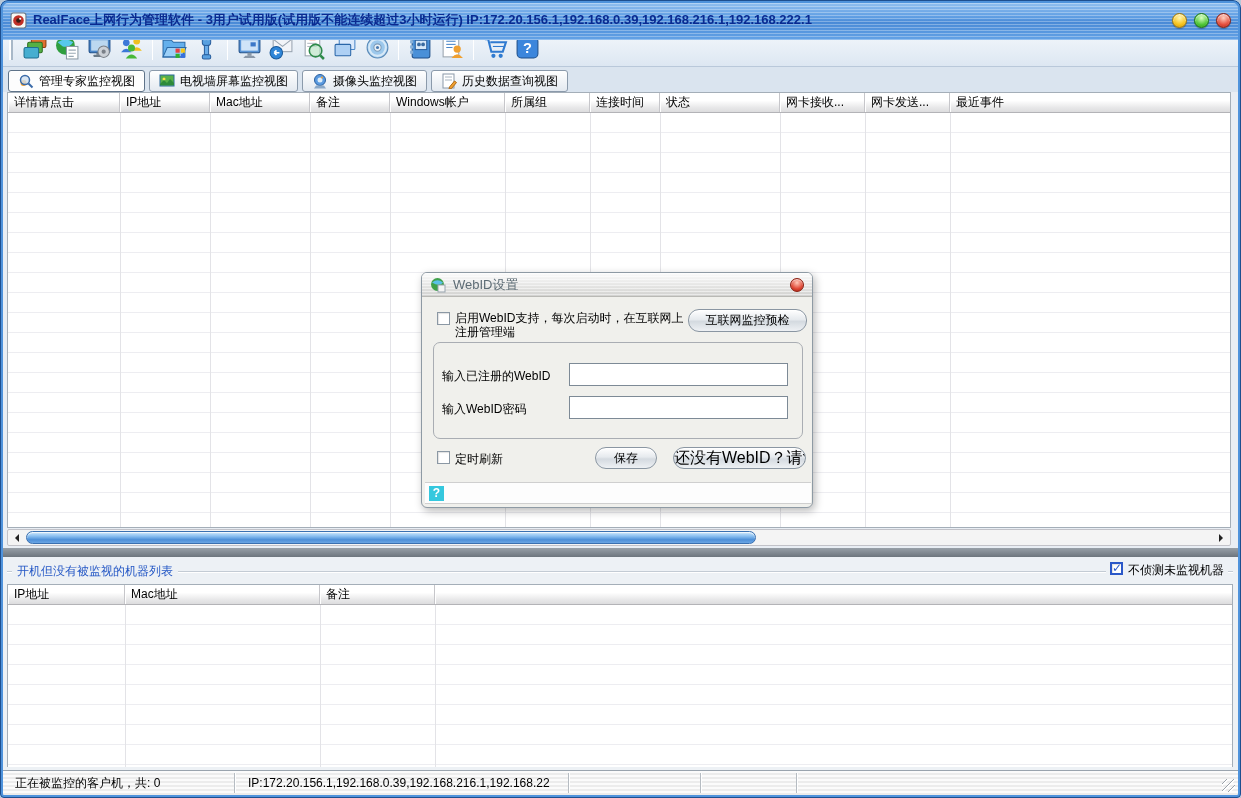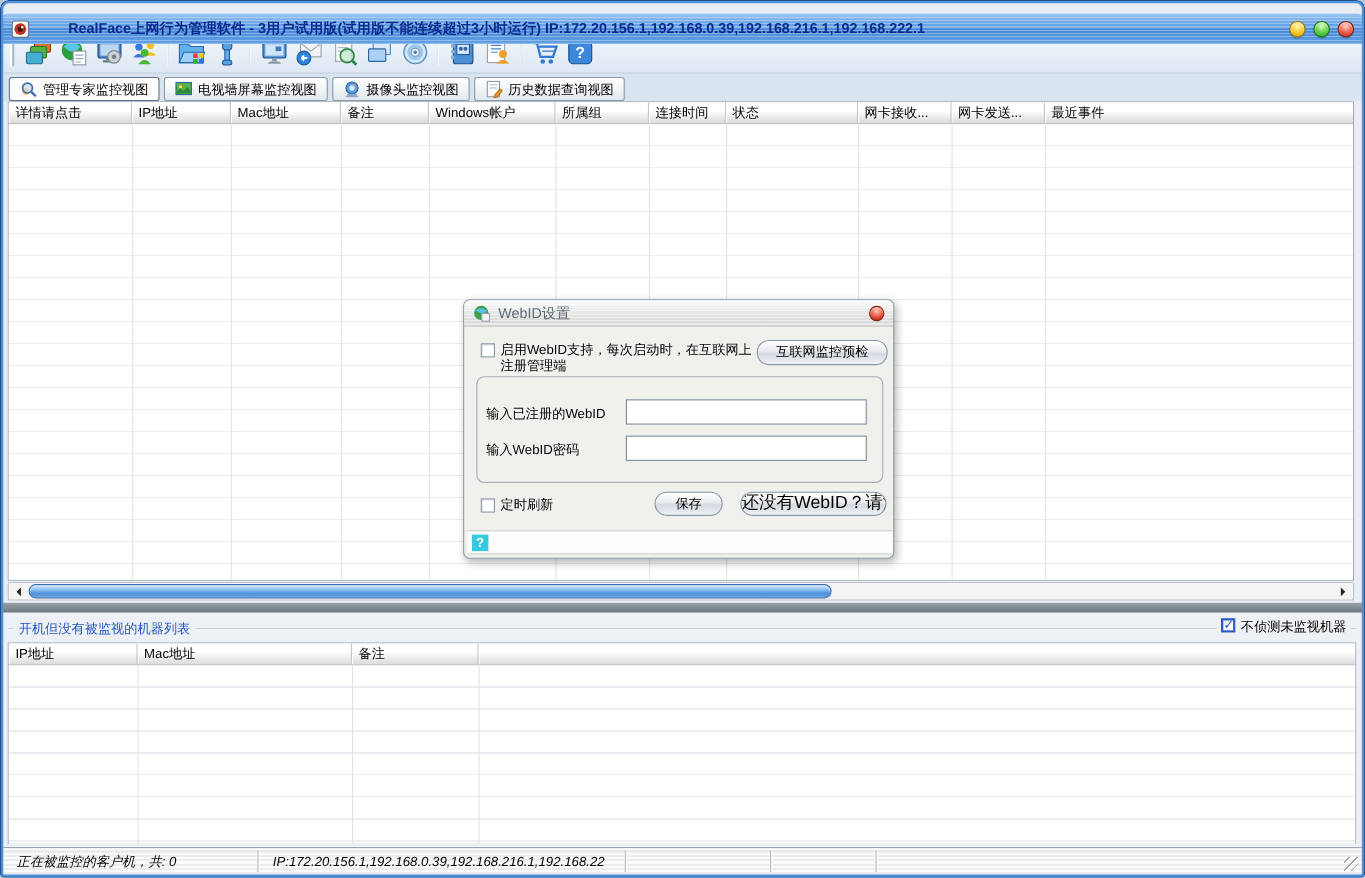--- a/index.html
+++ b/index.html
@@ -2,24 +2,24 @@
 <html><head>
 <meta charset="utf-8">
 <style>
   * { margin:0; padding:0; box-sizing:border-box; }
   html,body { width:1241px; height:798px; }
   body { font-family:"Liberation Sans","DejaVu Sans",sans-serif; font-size:12px; color:#000; background:#b8c8d8; }
   #win { position:relative; width:1241px; height:798px; background:#e9eef4; overflow:hidden; border-radius:8px 8px 4px 4px; }
   #frame { position:absolute; inset:0; border:3px solid #4f93dc; outline:1px solid #1e4f8f; outline-offset:-1px; border-radius:8px 8px 4px 4px; pointer-events:none; z-index:90; }
 
   
-  .titlebar { position:absolute; left:0; top:12px; width:100%; height:28px;
+  .titlebar { position:absolute; left:0; top:0; width:100%; height:40px;
     background: repeating-linear-gradient(180deg, rgba(255,255,255,.30) 0 1px, rgba(255,255,255,0) 1px 3px),
                 linear-gradient(180deg,#9cc6f2,#5b9be2 45%,#4a8ad6 55%,#63a2e6);
-    border-radius:8px 8px 0 0; display:flex; align-items:center; padding:0 10px; z-index:10;gap:29px; }
+    border-radius:8px 8px 0 0; display:flex; align-items:center; padding:0 10px; z-index:10; }
   .titlebar .ticon { width:17px; height:17px; margin-right:6px; flex:0 0 auto; }
   .title-text { color:#0a2a90; font-weight:bold; font-size:13px; white-space:nowrap; overflow:hidden; }
   .win-controls { margin-left:auto; display:flex; gap:7px; }
   .wc { width:15px; height:15px; border-radius:50%; box-shadow: inset 0 1px 2px rgba(255,255,255,.8), 0 1px 1px rgba(0,0,0,.3); }
   .wc.min { background: radial-gradient(circle at 50% 30%, #fff6b0, #f6c31b 60%, #c28c06); border:1px solid #a07808; }
   .wc.max { background: radial-gradient(circle at 50% 30%, #d8ffc0, #4fc636 60%, #1f8d10); border:1px solid #1b7a0c; }
   .wc.close { background: radial-gradient(circle at 50% 30%, #ffd0c0, #e54f3e 60%, #a42112); border:1px solid #8a1c0e; }
 
   
   .toolbar { position:absolute; left:3px; top:28px; width:1235px; height:39px;
@@ -74,21 +74,21 @@
   #unmon-table .tbody { height:162px; }
 
   
   .checkbox { width:13px; height:13px; background:#fff; border:1px solid #8b98a4; box-shadow: inset 1px 1px 1px rgba(0,0,0,.12); flex:0 0 auto; position:relative; }
   .checkbox.checked { border:2px solid #2b58c8; }
   .checkbox.checked::after { content:"✓"; position:absolute; left:0px; top:-3px; color:#2b58c8; font-size:12px; font-weight:bold; }
 
   
   .statusbar { position:absolute; left:3px; top:770px; width:1235px; height:25px; border-top:1px solid #9aa4ae;
     background: repeating-linear-gradient(180deg, #fbfbfb 0 2px, #ececec 2px 4px); }
-  .sb-text { position:absolute; top:0; height:25px; line-height:24px; white-space:nowrap; overflow:hidden;font-style:italic; }
+  .sb-text { position:absolute; top:0; height:25px; line-height:24px; white-space:nowrap; overflow:hidden; }
   .sb-div { position:absolute; top:2px; bottom:2px; width:1px; background:#b6bcc2; box-shadow:1px 0 0 #fff; }
   .sb-grip { position:absolute; right:3px; bottom:3px; width:13px; height:13px;
     background: repeating-linear-gradient(135deg, transparent 0 3px, #9aa2aa 3px 4px, #fff 4px 5px); }
 
   
   .dialog { position:absolute; left:421px; top:272px; width:392px; height:236px; z-index:50;
     background:#f0f0ec; border:1px solid #8e9aa4; border-radius:6px; box-shadow: 2px 3px 8px rgba(0,0,0,.28); }
   .dlg-title { position:absolute; left:0; top:0; width:100%; height:24px; border-radius:5px 5px 0 0;
     background: repeating-linear-gradient(180deg, rgba(255,255,255,.5) 0 1px, rgba(255,255,255,0) 1px 3px),
                 linear-gradient(180deg,#fcfcfc,#d2d2d0);
@@ -102,21 +102,21 @@
   .dlg-check-label { width:240px; line-height:14px; margin-top:-1px; }
   .pill-btn { position:absolute; border:1px solid #8a96a2; border-radius:11px; text-align:center;
     background:linear-gradient(180deg,#ffffff,#e6eaee 45%,#d4dae0 55%,#eef1f4);
     box-shadow: inset 0 1px 0 #fff; white-space:nowrap; overflow:hidden; }
   #btn-precheck { left:266px; top:36px; width:119px; height:23px; line-height:21px; }
   .dlg-group { position:absolute; left:11px; top:69px; width:370px; height:97px; border:1px solid #a9adb3; border-radius:7px; background:#f0f0ec; }
   .dlg-label { position:absolute; left:20px; white-space:nowrap; }
   .dlg-input { position:absolute; left:147px; width:219px; height:23px; border:1px solid #7d8a96; background:#fff; padding:0 4px; font-size:12px; font-family:inherit; }
   #lbl-webid { top:95px; } #inp-webid { top:90px; }
   #lbl-pwd { top:128px; } #inp-pwd { top:123px; }
-  .dlg-check-row2 { position:absolute; left:15px; top:178px; display:flex; gap:5px; align-items:center; }
+  .dlg-check-row2 { position:absolute; left:15px; top:178px; display:flex; gap:5px; }
   #btn-save { left:173px; top:174px; width:62px; height:22px; line-height:20px; }
   #btn-register { left:251px; top:174px; width:133px; height:22px; line-height:20px; font-size:16px; }
   .dlg-hint { position:absolute; left:3px; top:209px; width:386px; height:22px; background:#fdfdfd;
     border-top:1px solid #cfcfcf; border-bottom:1px solid #cfcfcf; display:flex; align-items:center; gap:8px; padding:0 4px; }
   .hint-q { width:15px; height:15px; background:#35c8de; color:#fff; font-weight:bold; text-align:center; line-height:15px; flex:0 0 auto; }
   .hint-text { color:#9aa0a6; white-space:nowrap; overflow:hidden; }
 </style>
 </head>
 <body>
 

